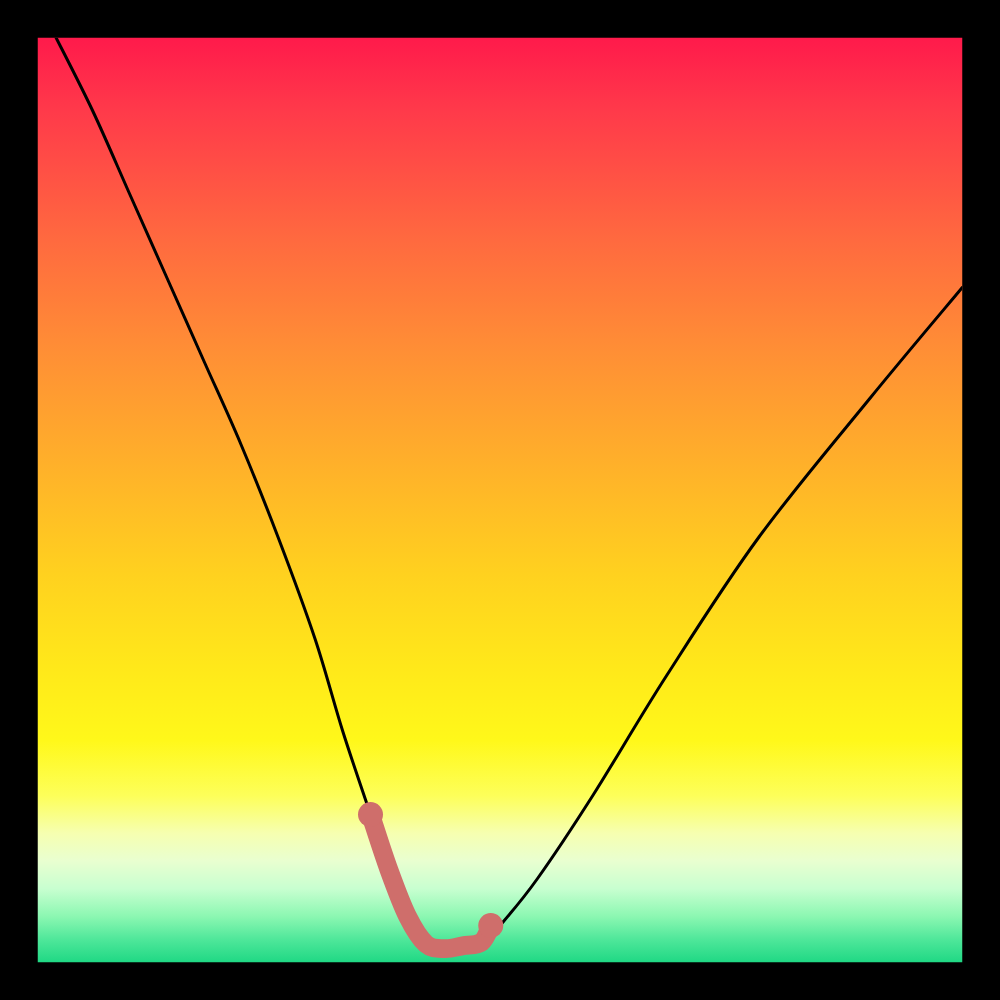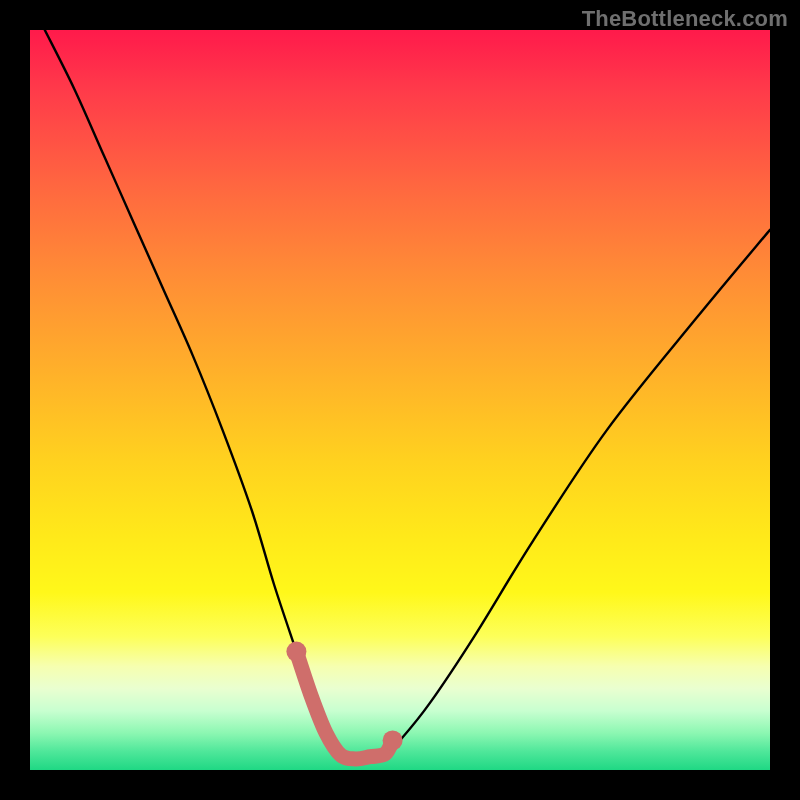--- a/index.html
+++ b/index.html
@@ -62,21 +62,20 @@
     position: absolute;
     inset: 0;
     width: 100%;
     height: 100%;
   }
 </style>
 </head>
 <body>
 
 <div class="stage">
-  <div class="watermark">TheBottleneck.com</div>
 
   <div class="plot">
     <div class="gradient"></div>
     <svg class="curve" viewBox="0 0 740 740" preserveAspectRatio="none">
       <path id="curvePath" d="M 14.80 0.00 C 19.73 9.87, 34.53 38.23, 44.40 59.20 C 54.27 80.17, 64.13 103.60, 74.00 125.80 C 83.87 148.00, 93.73 170.20, 103.60 192.40 C 113.47 214.60, 123.33 236.80, 133.20 259.00 C 143.07 281.20, 152.93 302.17, 162.80 325.60 C 172.67 349.03, 182.53 373.70, 192.40 399.60 C 202.27 425.50, 213.37 455.10, 222.00 481.00 C 230.63 506.90, 236.80 531.57, 244.20 555.00 C 251.60 578.43, 260.23 603.10, 266.40 621.60 C 272.57 640.10, 276.27 652.43, 281.20 666.00 C 286.13 679.57, 291.07 693.13, 296.00 703.00 C 300.93 712.87, 304.63 720.27, 310.80 725.20 C 316.97 730.13, 325.60 732.60, 333.00 732.60 C 340.40 732.60, 349.03 728.90, 355.20 725.20 C 361.37 721.50, 362.60 719.03, 370.00 710.40 C 377.40 701.77, 387.27 690.67, 399.60 673.40 C 411.93 656.13, 426.73 633.93, 444.00 606.80 C 461.27 579.67, 481.00 545.13, 503.20 510.60 C 525.40 476.07, 550.07 436.60, 577.20 399.60 C 604.33 362.60, 638.87 321.90, 666.00 288.60 C 693.13 255.30, 727.67 214.60, 740.00 199.80" fill="none" stroke="#000" stroke-width="2.4" stroke-linecap="round" stroke-linejoin="round"></path>
       <path id="troughPath" d="M 266.40 621.60 C 268.87 629.00, 276.27 652.43, 281.20 666.00 C 286.13 679.57, 291.07 693.13, 296.00 703.00 C 300.93 712.87, 305.87 720.88, 310.80 725.20 C 315.73 729.52, 320.67 728.65, 325.60 728.90 C 330.53 729.15, 335.47 727.54, 340.40 726.68 C 345.33 725.82, 351.50 726.43, 355.20 723.72 C 358.90 721.01, 361.37 712.62, 362.60 710.40" fill="none" stroke="#cf6e6b" stroke-width="15" stroke-linecap="round" stroke-linejoin="round"></path>
       <g id="troughDots">
           <circle cx="266.40" cy="621.60" r="10" fill="#cf6e6b"></circle>
           <circle cx="362.60" cy="710.40" r="10" fill="#cf6e6b"></circle>
         </g>

